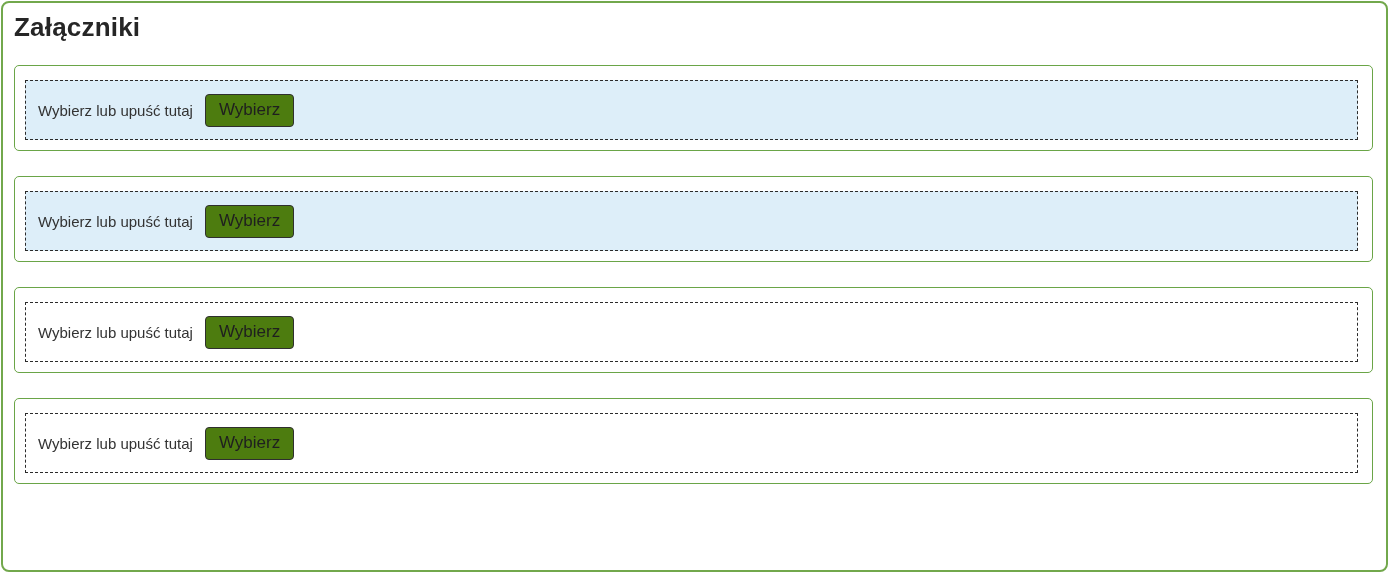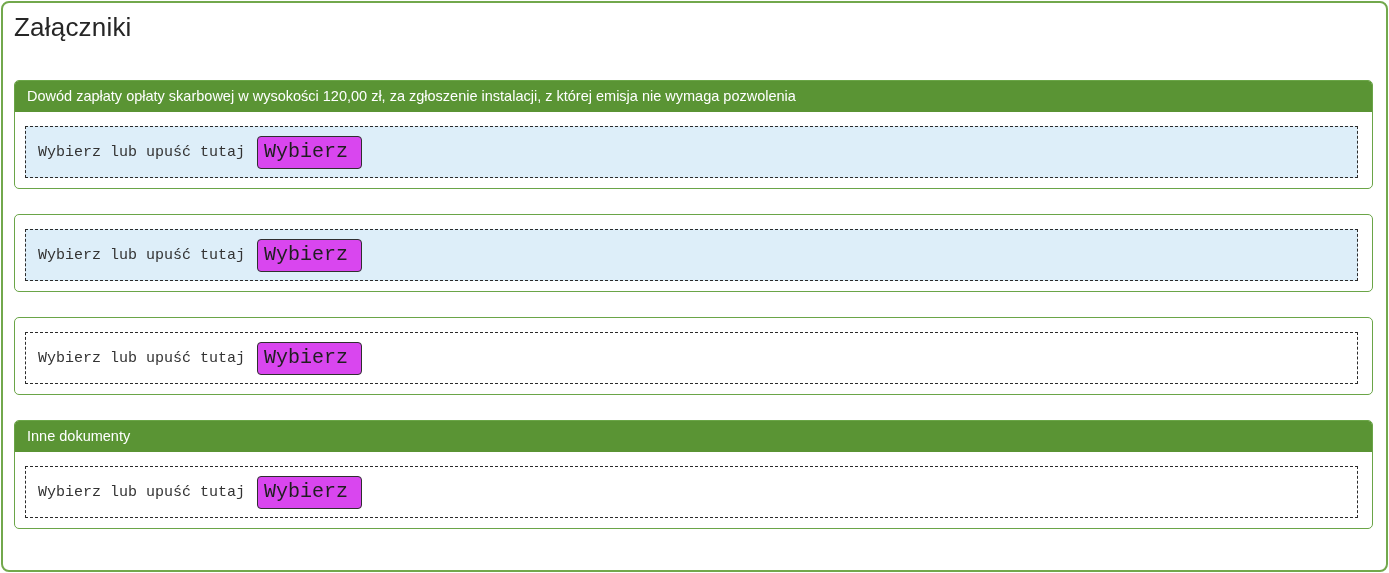--- a/index.html
+++ b/index.html
@@ -22,24 +22,24 @@
     border: 2px solid #72a84c;
     border-radius: 8px;
     box-sizing: border-box;
     pointer-events: none;
   }
   .content {
     position: relative;
     padding: 10px 16px 0 14px;
   }
   .page-title {
-    margin: 0 0 36px 0;
+    margin: 0 0 21px 0;
     font-size: 26px;
     line-height: 34px;
-    font-weight: 400;
+    font-weight: 700;
     color: #262626;
     letter-spacing: 0.2px;
   }
   .panel {
     border: 1px solid #6aa547;
     border-radius: 5px;
     margin-bottom: 25px;
     background: #ffffff;
     box-sizing: border-box;
   }
@@ -52,61 +52,59 @@
     border-radius: 4px 4px 0 0;
     box-sizing: border-box;
     white-space: nowrap;
     overflow: hidden;
   }
   .panel-body {
     padding: 14px 14px 10px 10px;
   }
   .dropzone {
     border: 1px dashed #2b2b2b;
-    height: 52px;
+    height: 60px;
     box-sizing: border-box;
     display: flex;
     align-items: center;
     padding-left: 12px;
     background: #ffffff;
     cursor: pointer;
-    font-family: Liberation Mono, monospace;
   }
   .dropzone.dz-blue {
     background: #ddeef9;
   }
   .dz-hint {
     font-size: 15px;
     color: #333333;
     margin-right: 12px;
     white-space: nowrap;
   }
   .dz-button {
     font-family: inherit;
-    font-size: 20px;
+    font-size: 17px;
     color: #1f1f1f;
-    background: #d946ef;
+    background: #4d7c0f;
     border: 1px solid #2f2f2f;
     border-radius: 4px;
-    padding: 6px 13px 7px 6px;
+    padding: 6px 13px 7px 13px;
     line-height: 18px;
     cursor: pointer;
   }
 </style>
 </head>
 <body>
 
 <div class="viewport">
   <div class="page-frame"></div>
   <div class="content">
 
     <h1 class="page-title">Załączniki</h1>
 
     <div class="panel">
-      <div class="panel-header">Dowód zapłaty opłaty skarbowej w wysokości 120,00 zł, za zgłoszenie instalacji, z której emisja nie wymaga pozwolenia</div>
       <div class="panel-body">
         <div class="dropzone dz-blue">
           <span class="dz-hint">Wybierz lub upuść tutaj</span>
           <button class="dz-button">Wybierz</button>
         </div>
       </div>
     </div>
 
     <div class="panel">
       <div class="panel-body">
@@ -120,21 +118,20 @@
     <div class="panel">
       <div class="panel-body">
         <div class="dropzone">
           <span class="dz-hint">Wybierz lub upuść tutaj</span>
           <button class="dz-button">Wybierz</button>
         </div>
       </div>
     </div>
 
     <div class="panel">
-      <div class="panel-header">Inne dokumenty</div>
       <div class="panel-body">
         <div class="dropzone">
           <span class="dz-hint">Wybierz lub upuść tutaj</span>
           <button class="dz-button">Wybierz</button>
         </div>
       </div>
     </div>
 
   </div>
 </div>

